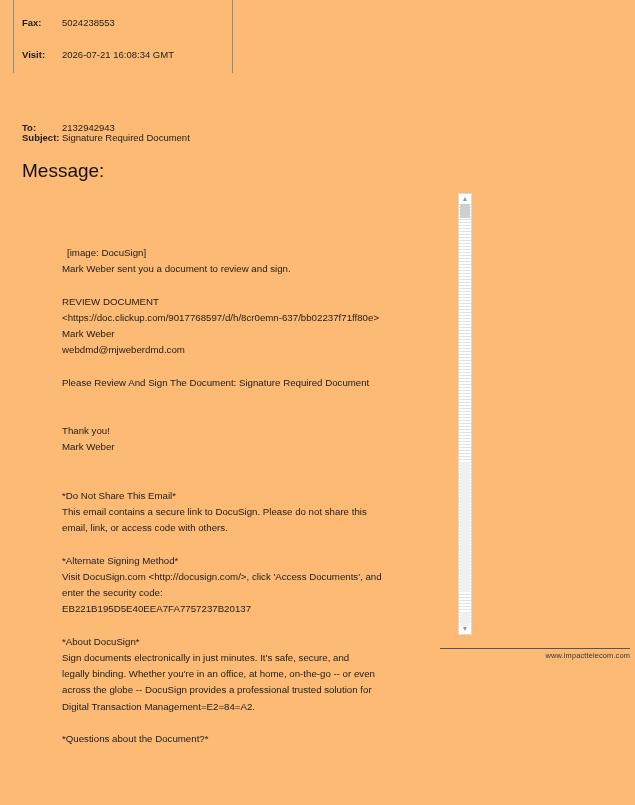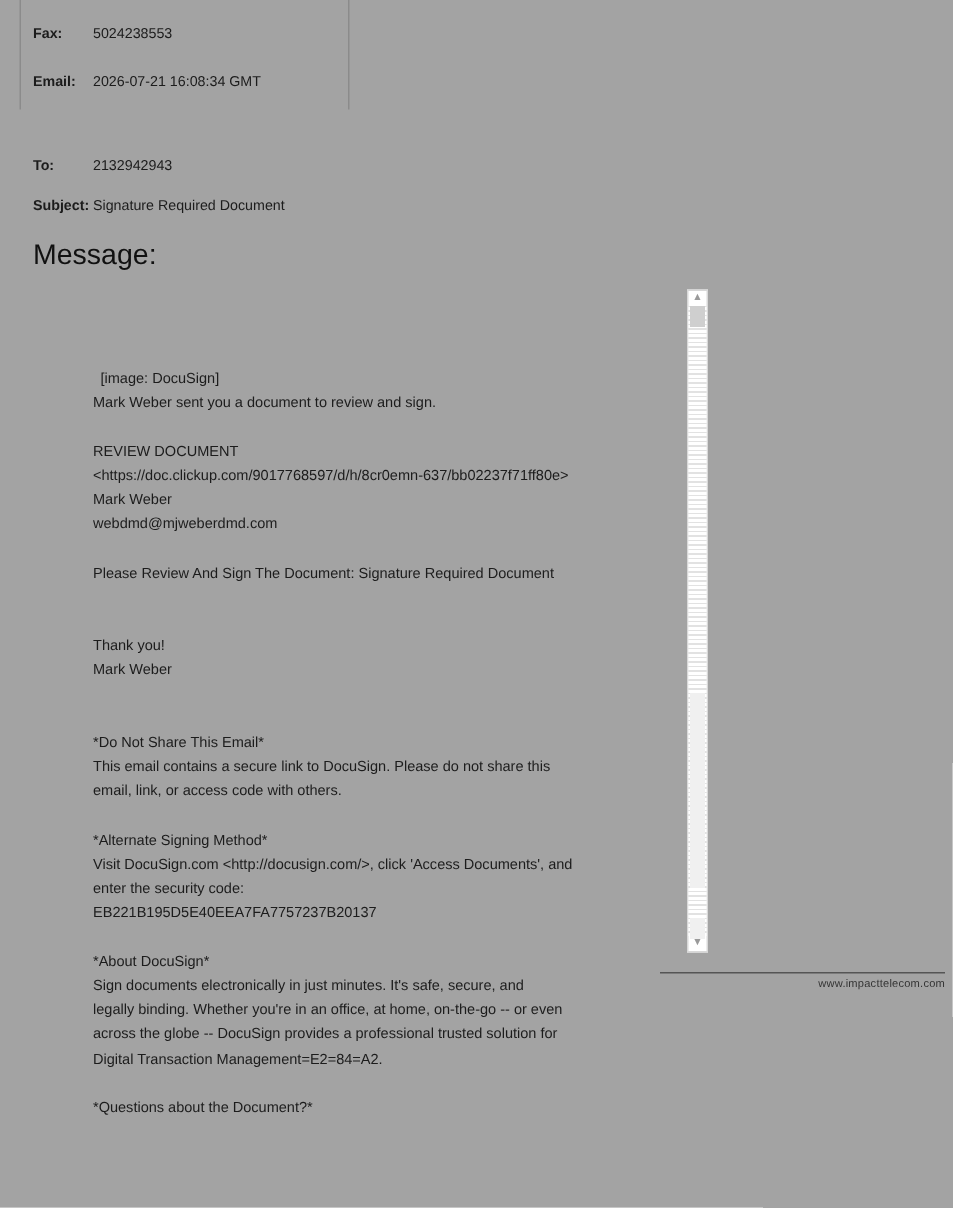--- a/index.html
+++ b/index.html
@@ -12,21 +12,21 @@
     height: 805px;
     position: relative;
     font-family: "Liberation Sans", sans-serif;
     color: #1a1a1a;
     overflow: hidden;
   }
 
   .page {
     position: absolute;
     inset: 0;
-    background: #a3a3a3;
+    background: #fdba74;
   }
 
   
   .header {
     position: absolute;
     left: 0;
     top: 0;
     width: 635px;
     height: 80px;
   }
@@ -76,21 +76,21 @@
     font-size: 9.5px;
     line-height: 12px;
     white-space: nowrap;
     color: #1c1c1c;
   }
   .addr-row .lbl {
     display: inline-block;
     width: 40px;
     font-weight: 600;
   }
-  .row-to      { top: 105px; }
+  .row-to      { top: 122px; }
   .row-subject { top: 132px; }
 
   
   .message-heading {
     position: absolute;
     left: 22px;
     top: 159px;
     font-size: 19px;
     font-weight: 400;
     color: #111111;
@@ -193,21 +193,21 @@
 
   <div class="header">
     <div class="rule-v left"></div>
     <div class="rule-v mid"></div>
 
     <div class="meta-row row-fax">
       <span class="lbl">Fax:</span><span class="val">5024238553</span>
     </div>
 
     <div class="meta-row row-date">
-      <span class="lbl">Email:</span><span class="val">2026-07-21 16:08:34 GMT</span>
+      <span class="lbl">Visit:</span><span class="val">2026-07-21 16:08:34 GMT</span>
     </div>
 
   </div>
 
   <div class="addr-row row-to">
     <span class="lbl">To:</span><span class="val">2132942943</span>
   </div>
 
   <div class="addr-row row-subject">
     <span class="lbl">Subject:</span><span class="val">Signature Required Document</span>

